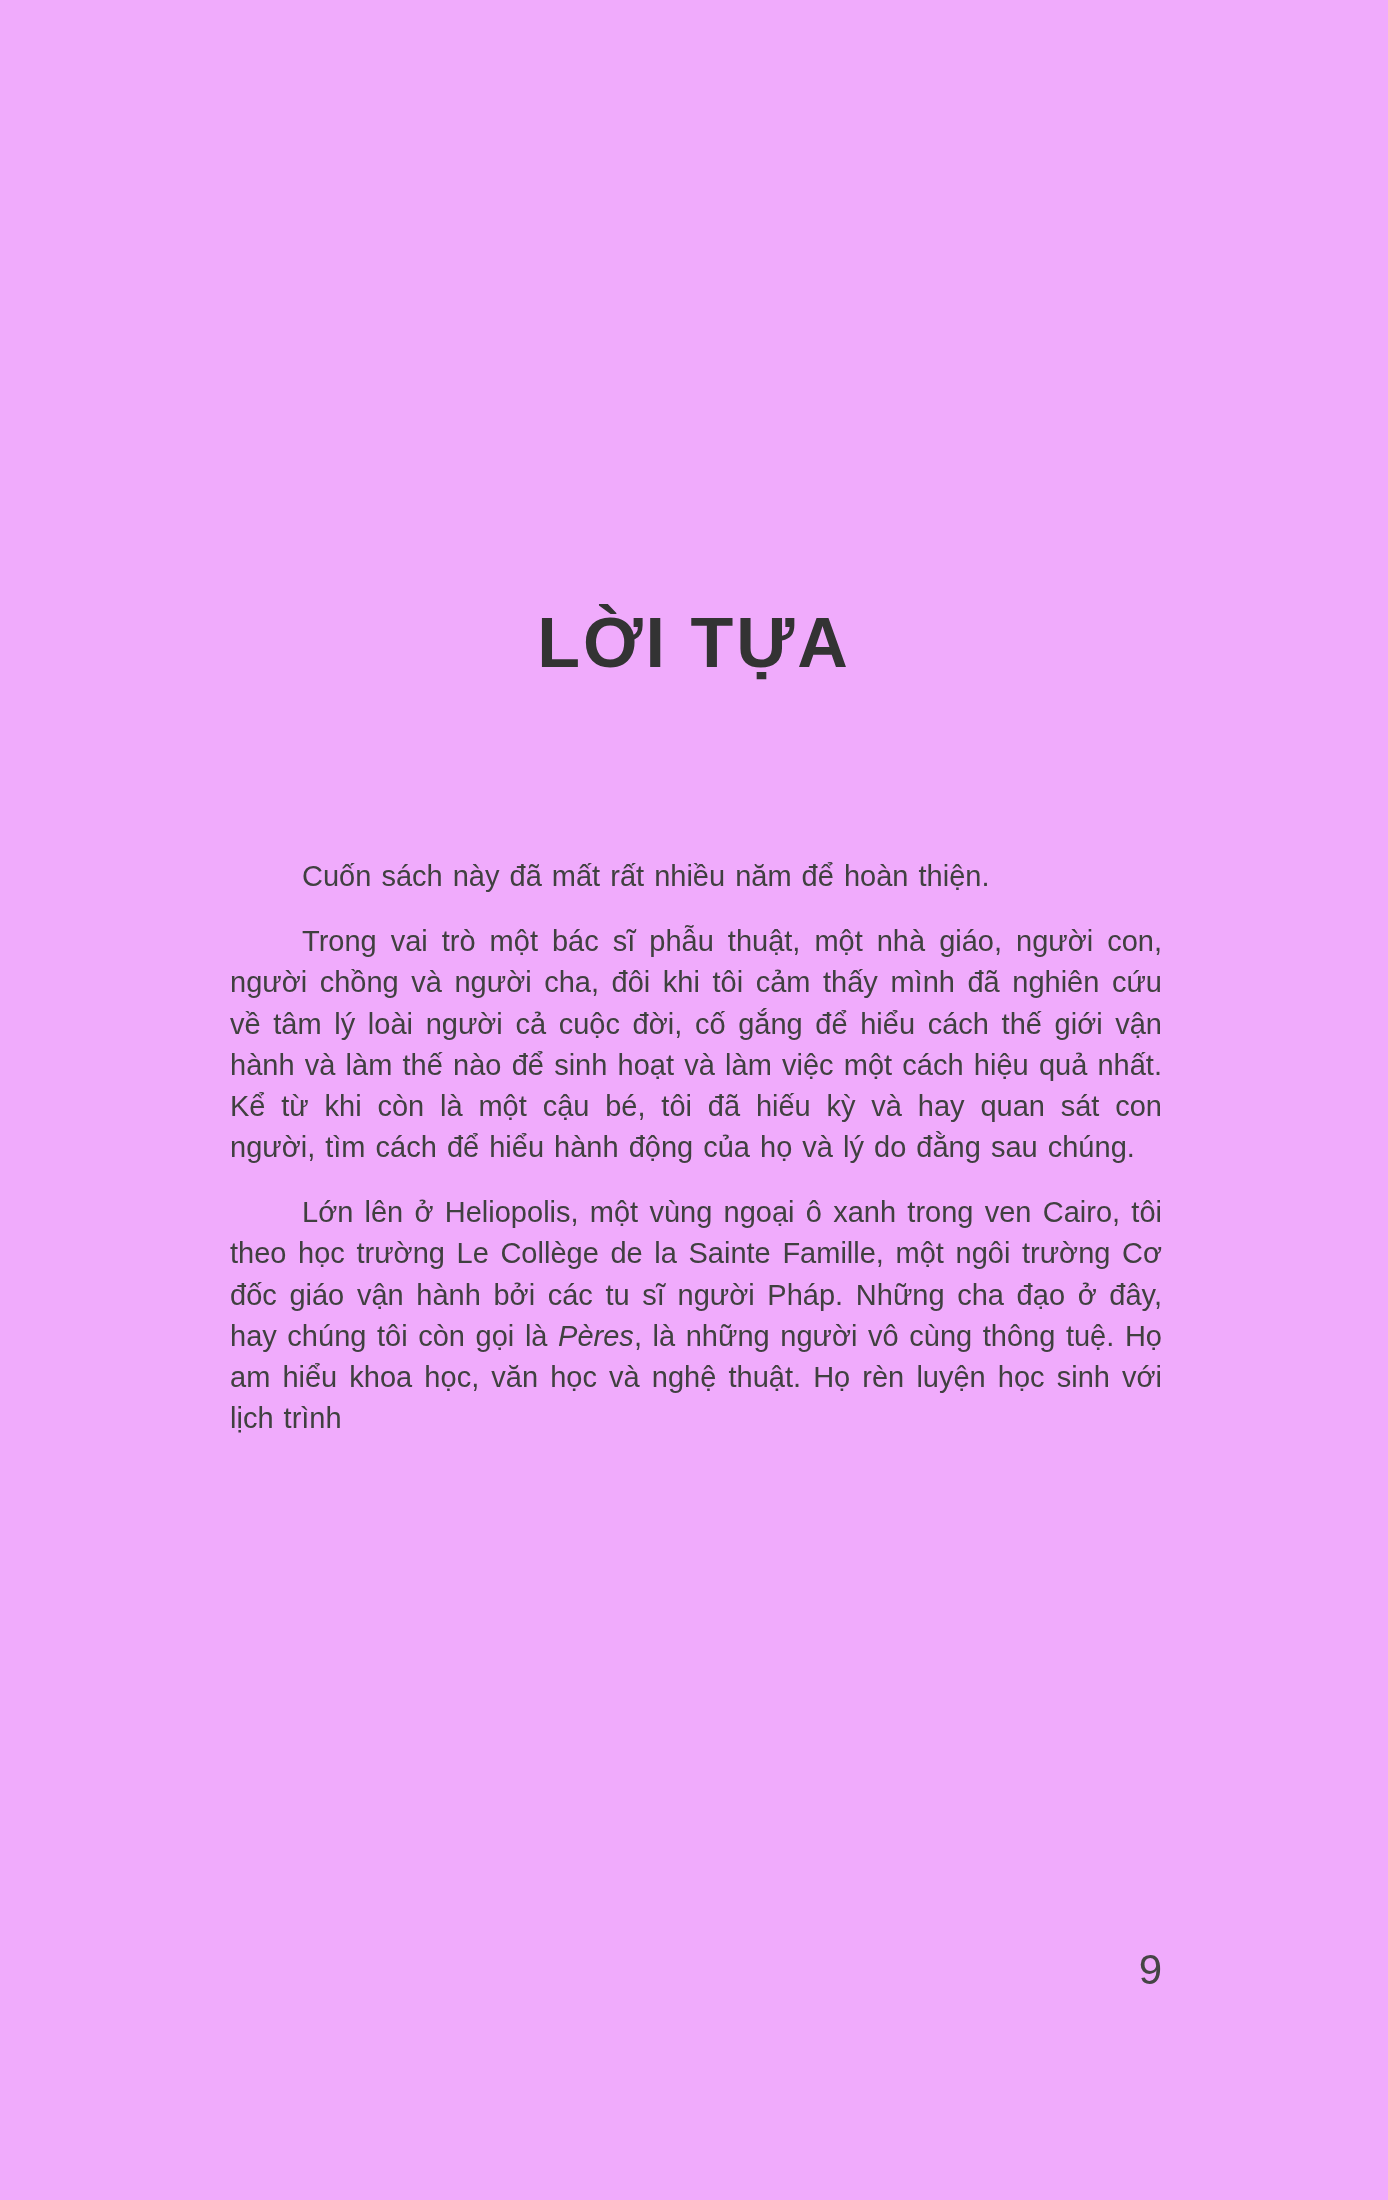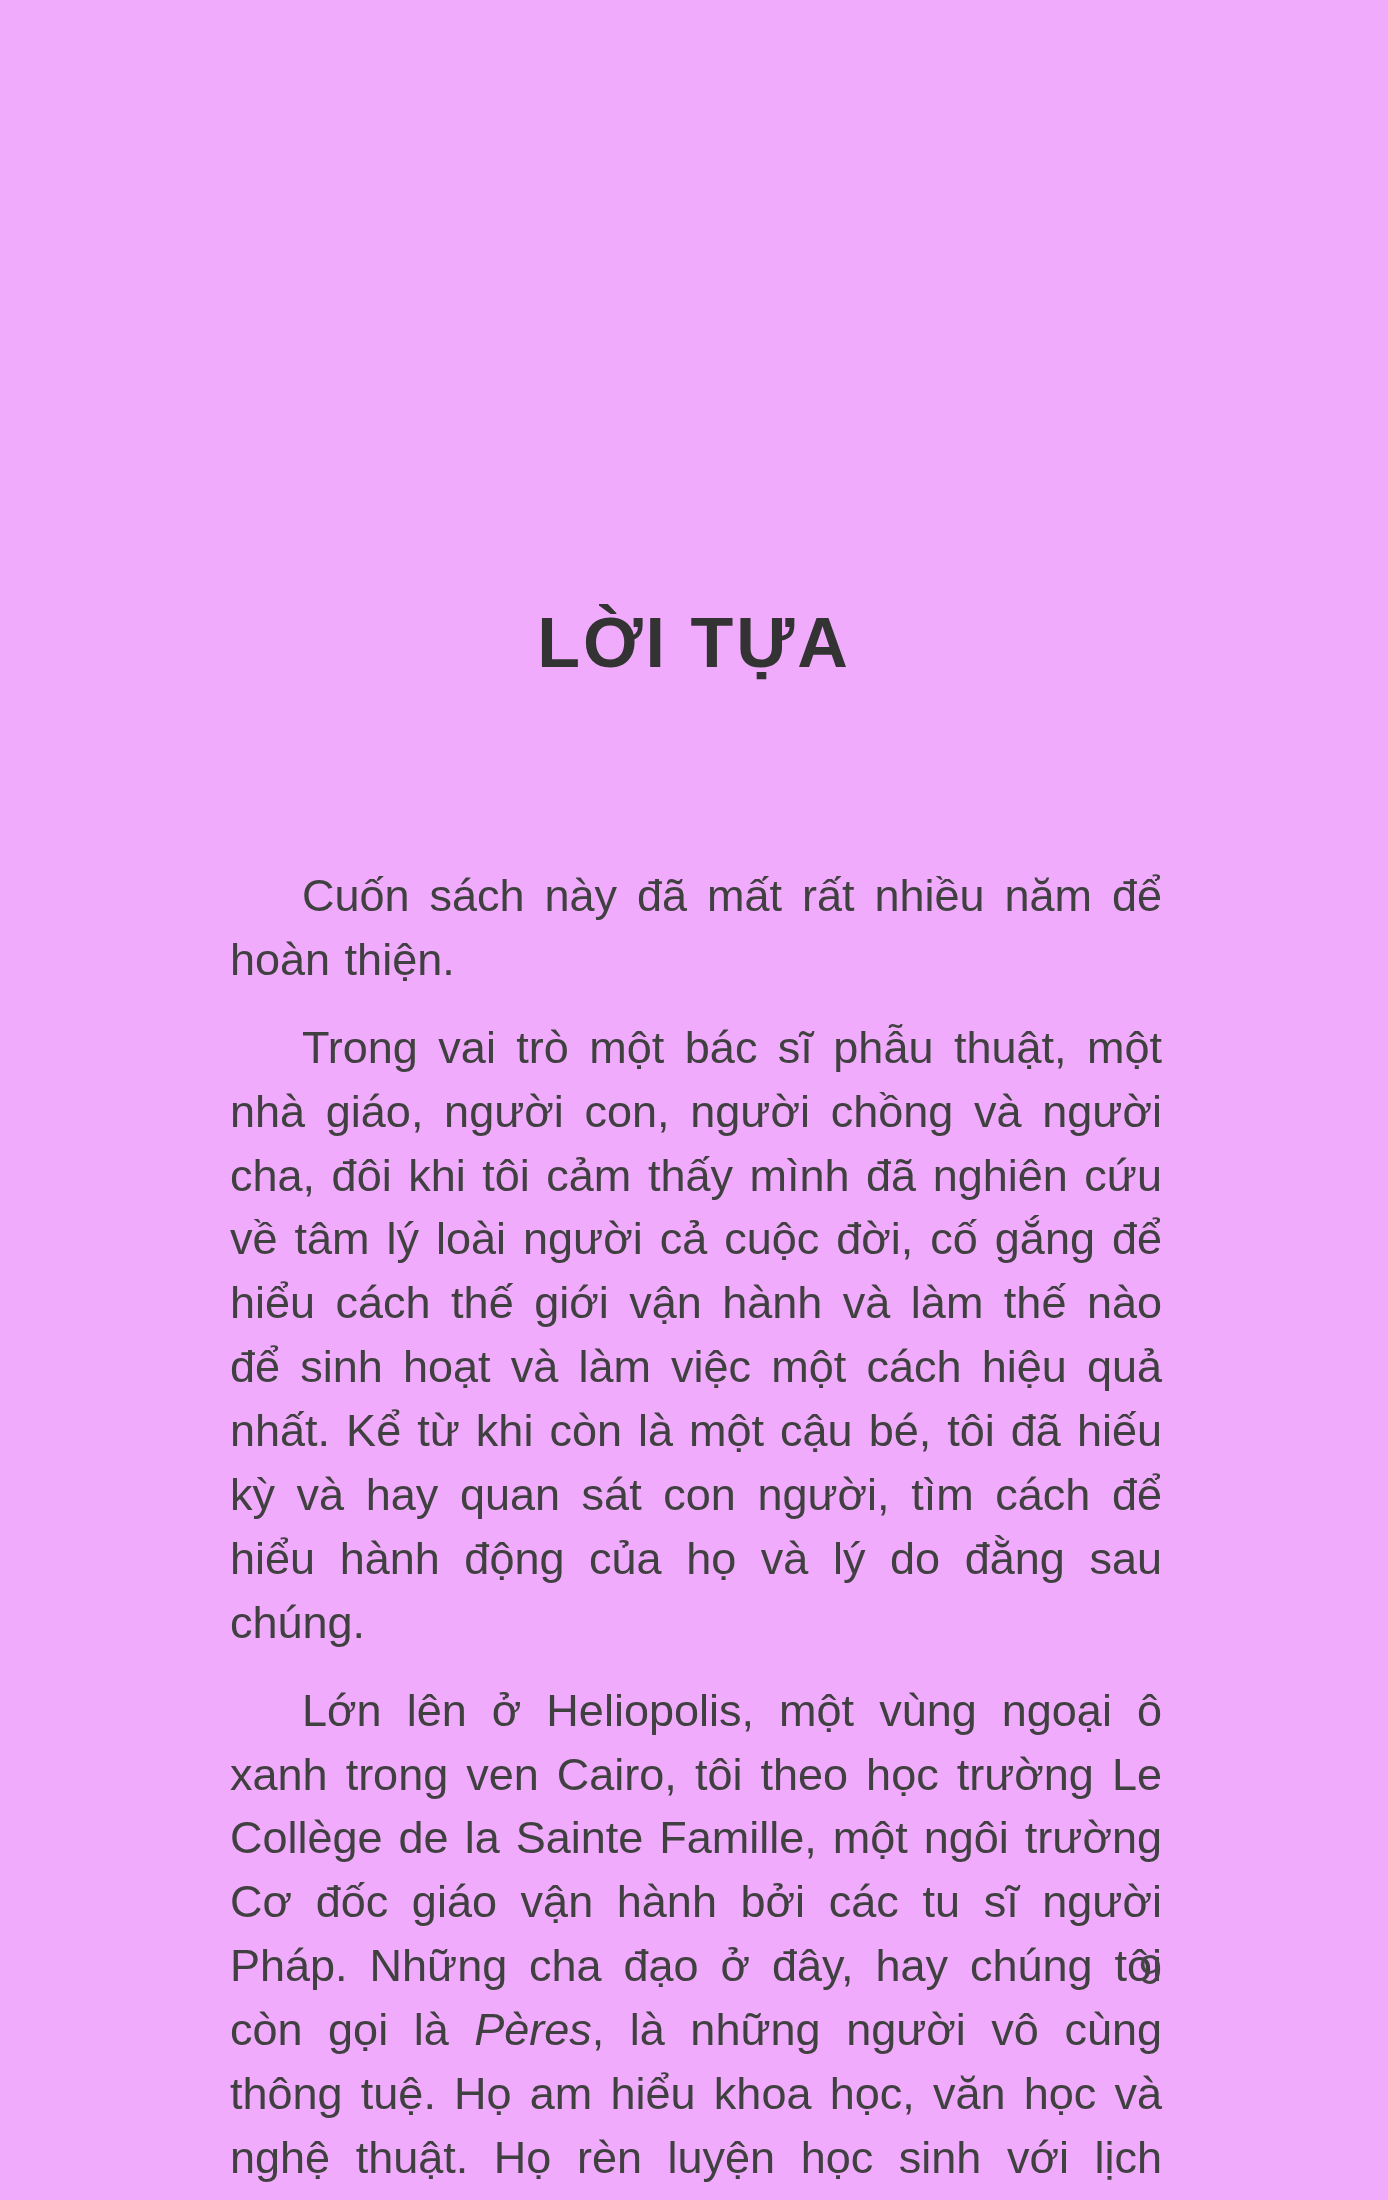--- a/index.html
+++ b/index.html
@@ -27,22 +27,22 @@
     letter-spacing: 3px;
     color: #333333;
   }
   .body-text {
     position: absolute;
     top: 856px;
     left: 230px;
     width: 932px;
   }
   .body-text p {
-    margin: 8px 0 24px 0;
-    font-size: 45px;
+    margin: 0 0 24px 0;
+    font-size: 29px;
     line-height: 1.42;
     text-align: justify;
     text-indent: 72px;
     color: #404040;
     word-spacing: 2px;
   }
   .body-text p span.italic {
     font-style: italic;
   }
   .page-number {

